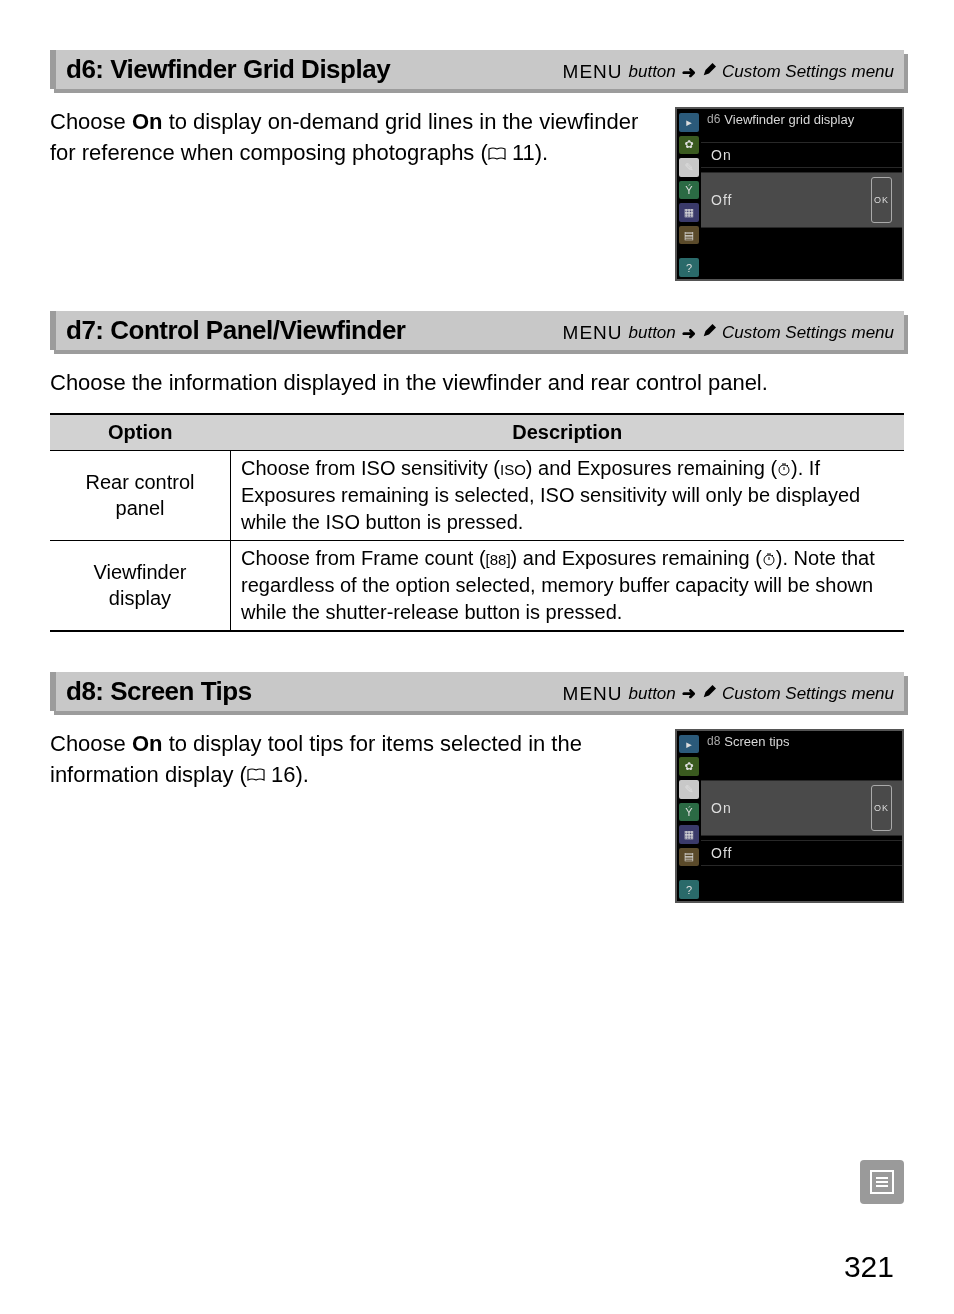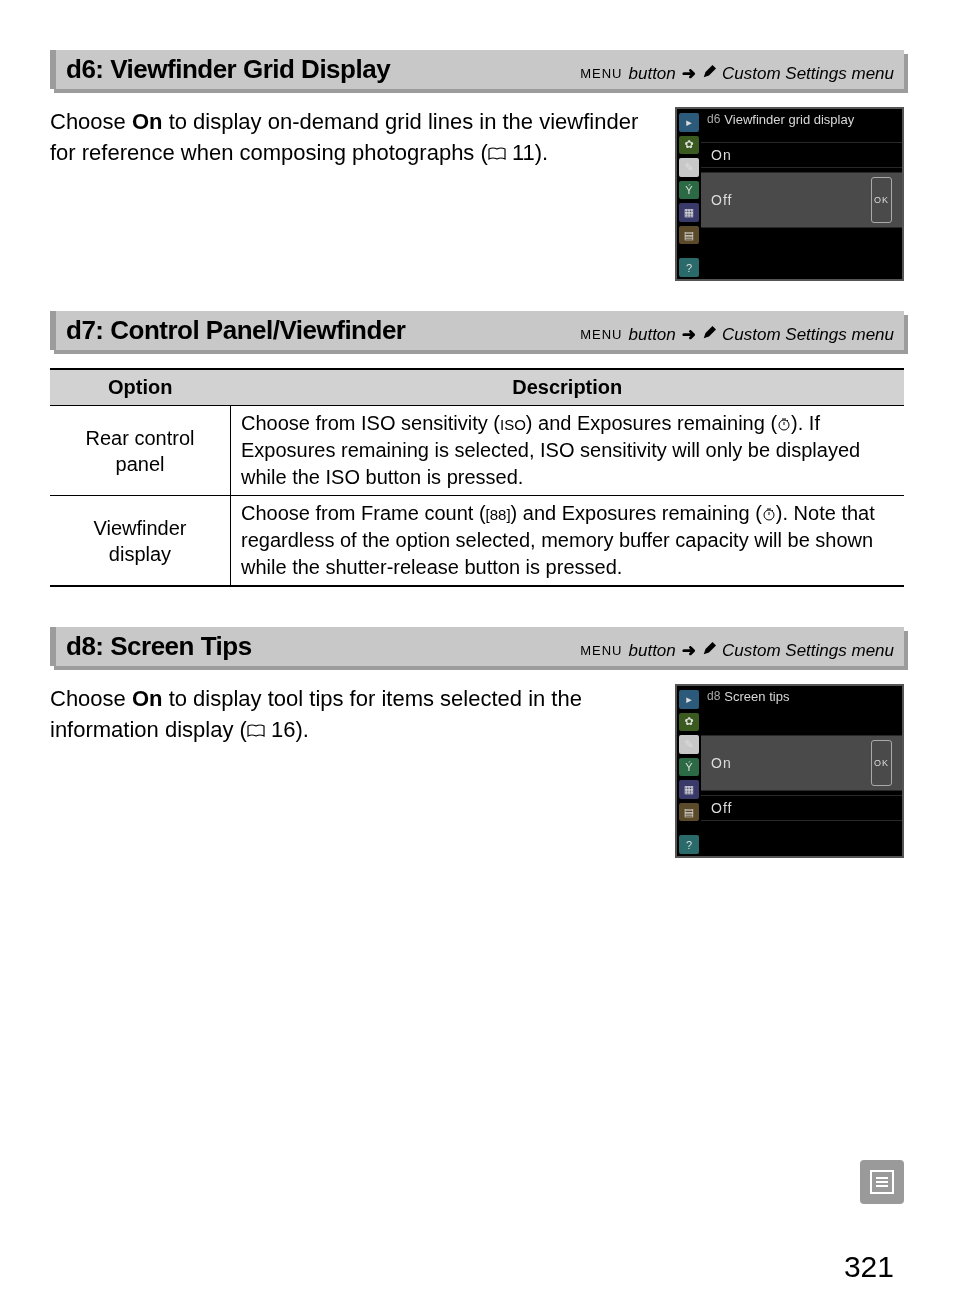--- a/index.html
+++ b/index.html
@@ -40,21 +40,21 @@
     display: flex;
     align-items: center;
     gap: 6px;
     font-style: italic;
   }
   .section-path .menu-word {
     font-style: normal;
     font-variant: small-caps;
     font-weight: 500;
     letter-spacing: 1px;
-    font-size: 13px;
+    font-size: 19px;
   }
   .section-path .arrow {
     font-style: normal;
     font-weight: 700;
   }
   .pencil-icon {
     width: 14px;
     height: 14px;
     display: inline-block;
   }
@@ -264,20 +264,21 @@
       <span class="arrow">➜</span>
       <span>
         <svg class="pencil-icon" viewBox="0 0 16 16">
             <path d="M2 14 L4 8 L12 0 L16 4 L8 12 L2 14 Z" fill="#000"></path>
           </svg>
       </span>
       <span>Custom Settings menu</span>
     </span>
   </div>
 
+  <div class="body-text" style="margin-bottom:14px;">Choose the information displayed in the viewfinder and rear control panel.</div>
 
   <table class="opt">
     <thead>
       <tr>
         <th>Option</th>
         <th>Description</th>
       </tr>
     </thead>
     <tbody>
       <tr>

